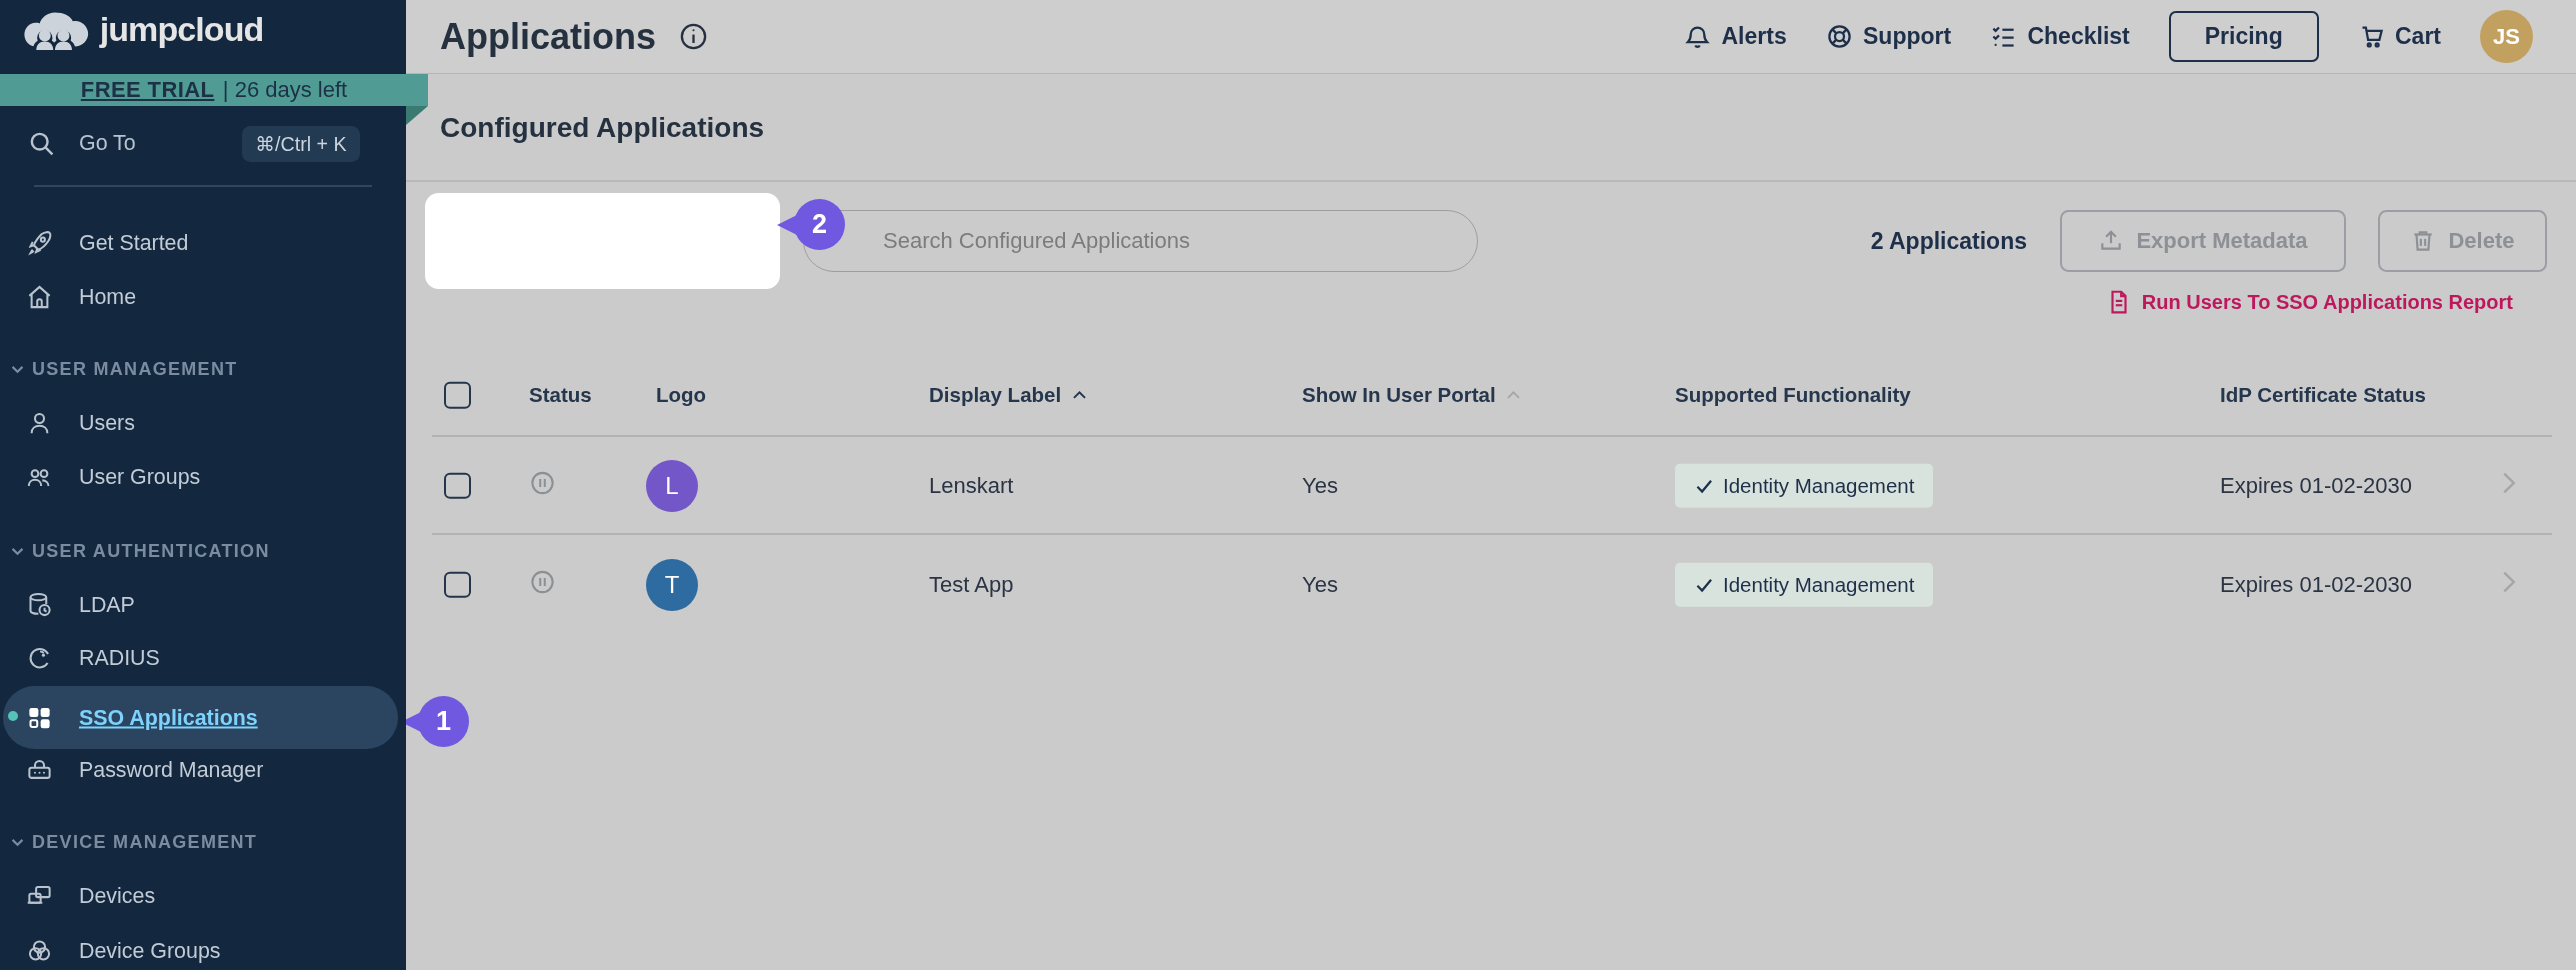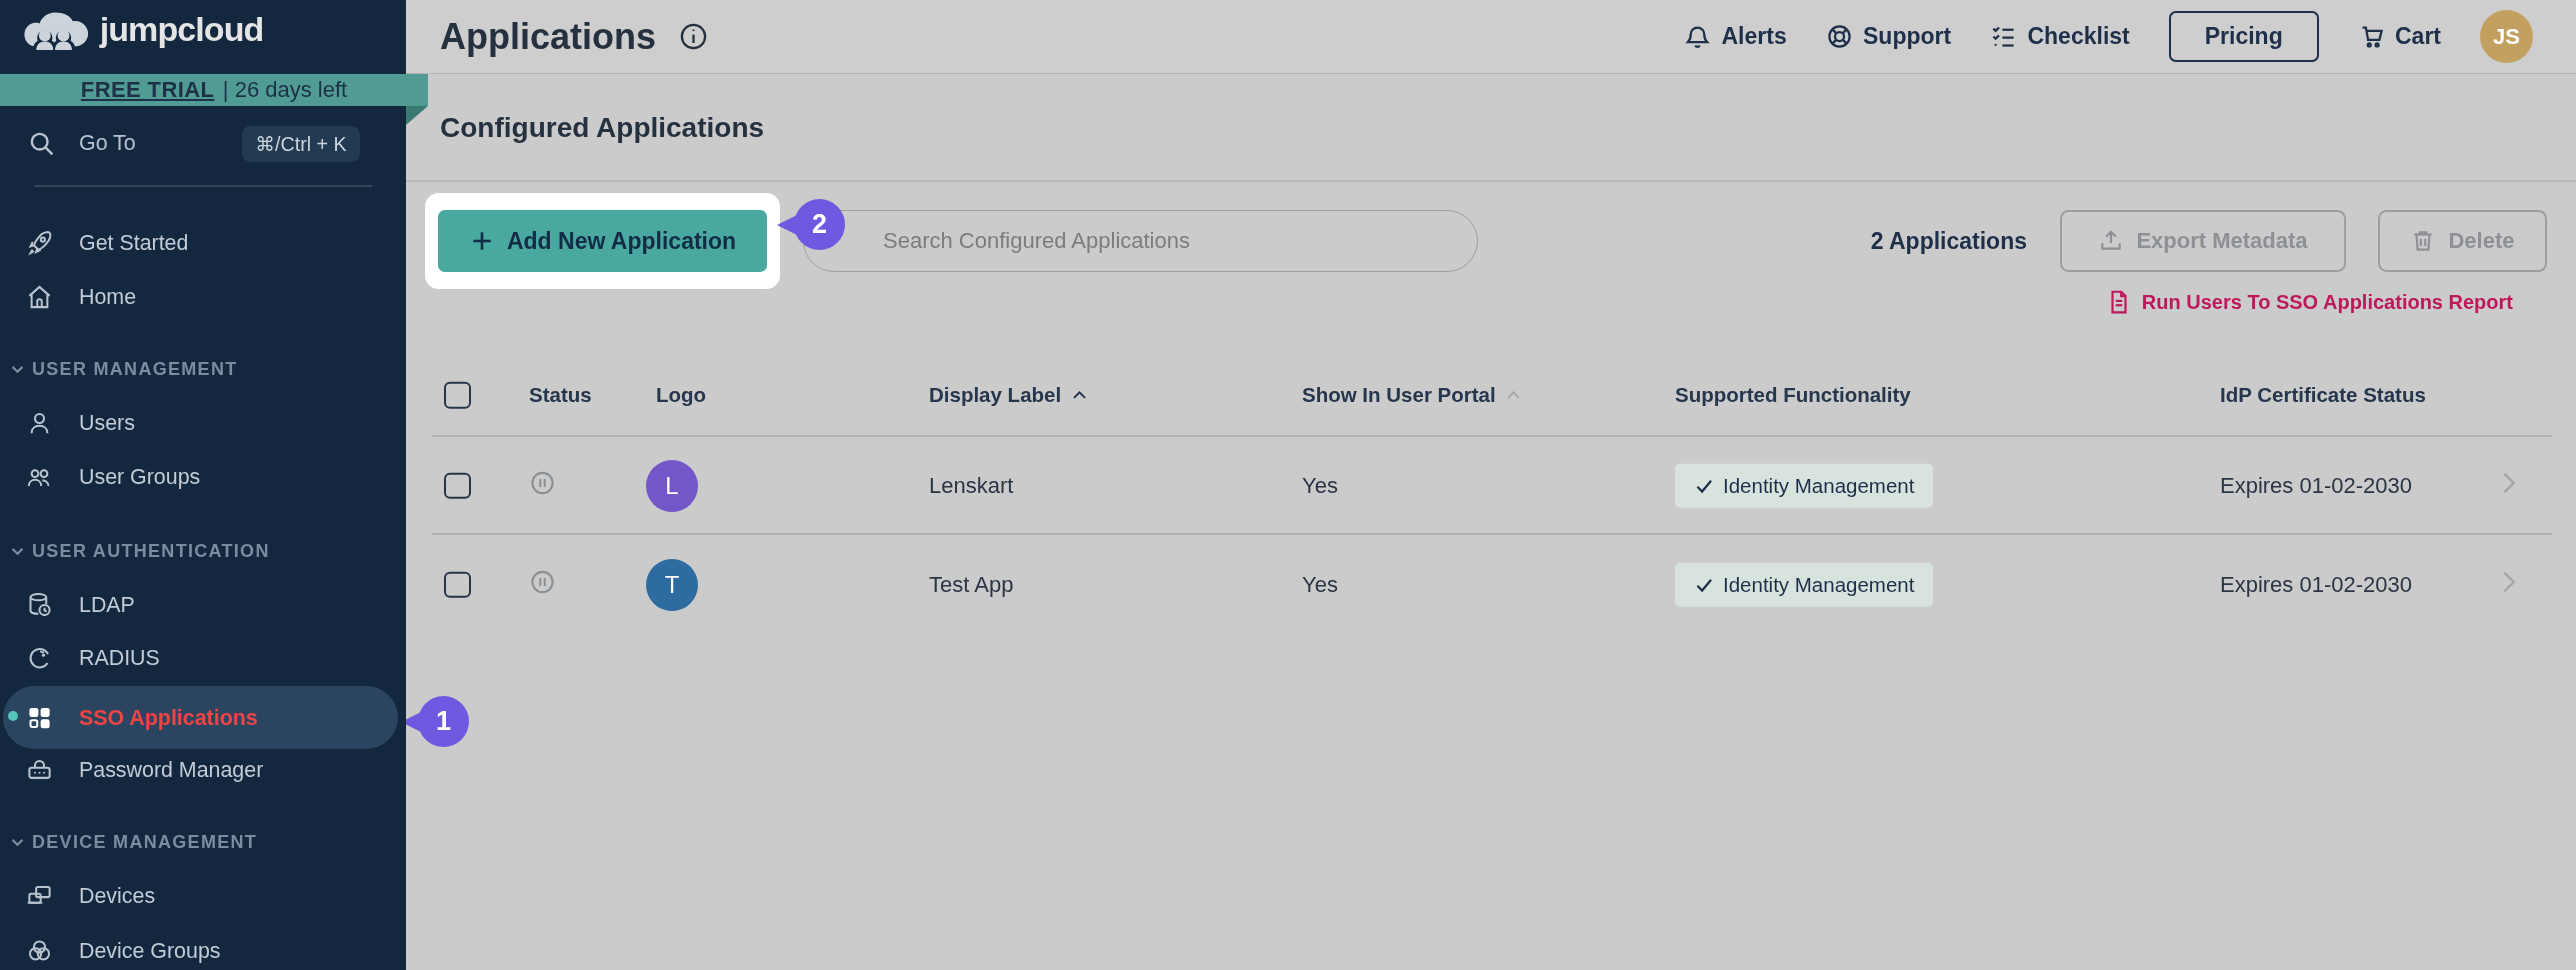--- a/index.html
+++ b/index.html
@@ -29,21 +29,21 @@
 
   .nav-item { position:absolute; left:0; width:406px; height:51px; cursor:pointer; }
   .nav-item .nicon { position:absolute; left:26px; top:50%; transform:translateY(-50%); width:27px; height:27px; color:#b9c3cf; }
   .nav-item .nlabel { position:absolute; left:79px; top:50%; transform:translateY(-50%); font-size:21.4px; color:#c3ccd6; white-space:nowrap; }
   .nav-section { position:absolute; left:0; width:406px; height:34px; }
   .nav-section .schevron { position:absolute; left:8.5px; top:50%; transform:translateY(-50%); width:17px; height:17px; color:#7b8ca1; }
   .nav-section .slabel { position:absolute; left:32px; top:50%; transform:translateY(-50%); font-size:18px; font-weight:bold;
     color:#7b8ca1; letter-spacing:1.3px; white-space:nowrap; }
   .nav-active-pill { position:absolute; left:2.6px; top:686px; width:395px; height:63px; background:#2b4560; border-radius:32px; }
   .active-dot { position:absolute; left:7.7px; top:711px; width:10.3px; height:10.3px; border-radius:50%; background:#55c3b6; }
-  .nav-item.active .nlabel { color:#ef4444; font-weight:bold; }
+  .nav-item.active .nlabel { color:#7dd3fc; font-weight:bold;text-decoration:underline; }
   .nav-item.active .nicon { color:#ffffff; }
 
   
   .topbar { position:absolute; left:406px; top:0; width:2170px; height:74px; background:#cecece;
     border-bottom:1.7px solid #b5b5b5; display:flex; align-items:center; }
   .page-title { margin-left:34px; font-size:36px; font-weight:800; color:#263140; }
   .info-icon { width:31px; height:31px; margin-left:22px; color:#263140; }
   .topnav { margin-left:auto; display:flex; align-items:center; gap:39px; padding-right:43px; }
   .topnav-item { display:flex; align-items:center; gap:10.3px; font-size:23px; font-weight:bold; color:#1d2f49; cursor:pointer; }
   .topnav-item svg { width:27px; height:27px; }
@@ -324,27 +324,20 @@
         <span>Cart</span>
       </div>
       <div class="avatar">JS</div>
     </div>
   </div>
 
   <div class="subheader">Configured Applications</div>
   <div class="divider-sub"></div>
 
   <div class="spotlight"></div>
-  <button class="add-btn">
-    <svg viewBox="0 0 24 24" fill="none" stroke="currentColor" stroke-width="2.4">
-      <line x1="12" y1="4" x2="12" y2="20"></line>
-        <line x1="4" y1="12" x2="20" y2="12"></line>
-    </svg>
-    <span>Add New Application</span>
-  </button>
 
   <input class="search-box" type="text" placeholder="Search Configured Applications" style="">
 
   <div class="step-badge badge-2">2</div>
 
   <div class="apps-count">2 Applications</div>
 
   <button class="ghost-btn export-btn">
     <svg viewBox="0 0 24 24" fill="none" stroke="currentColor" stroke-width="2">
       <line x1="12" y1="3.5" x2="12" y2="14"></line>

